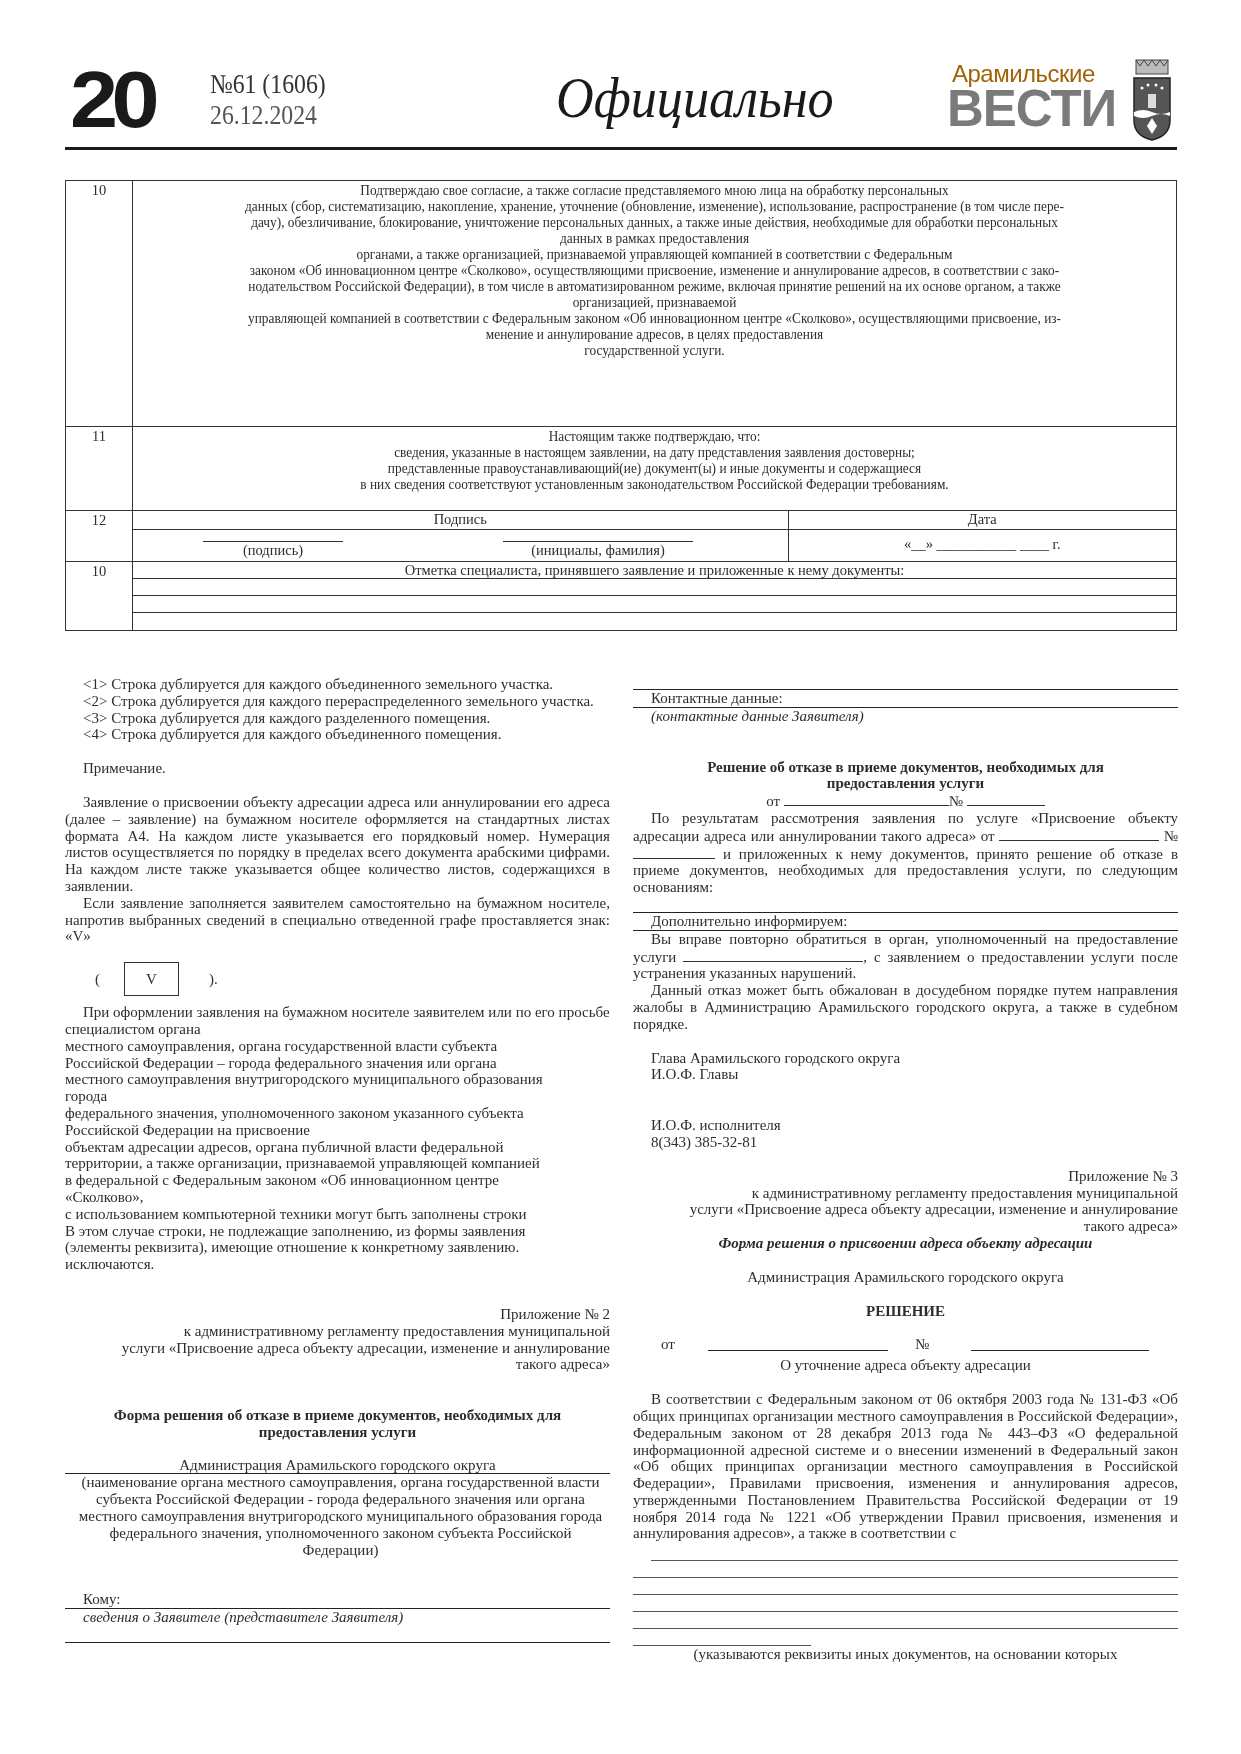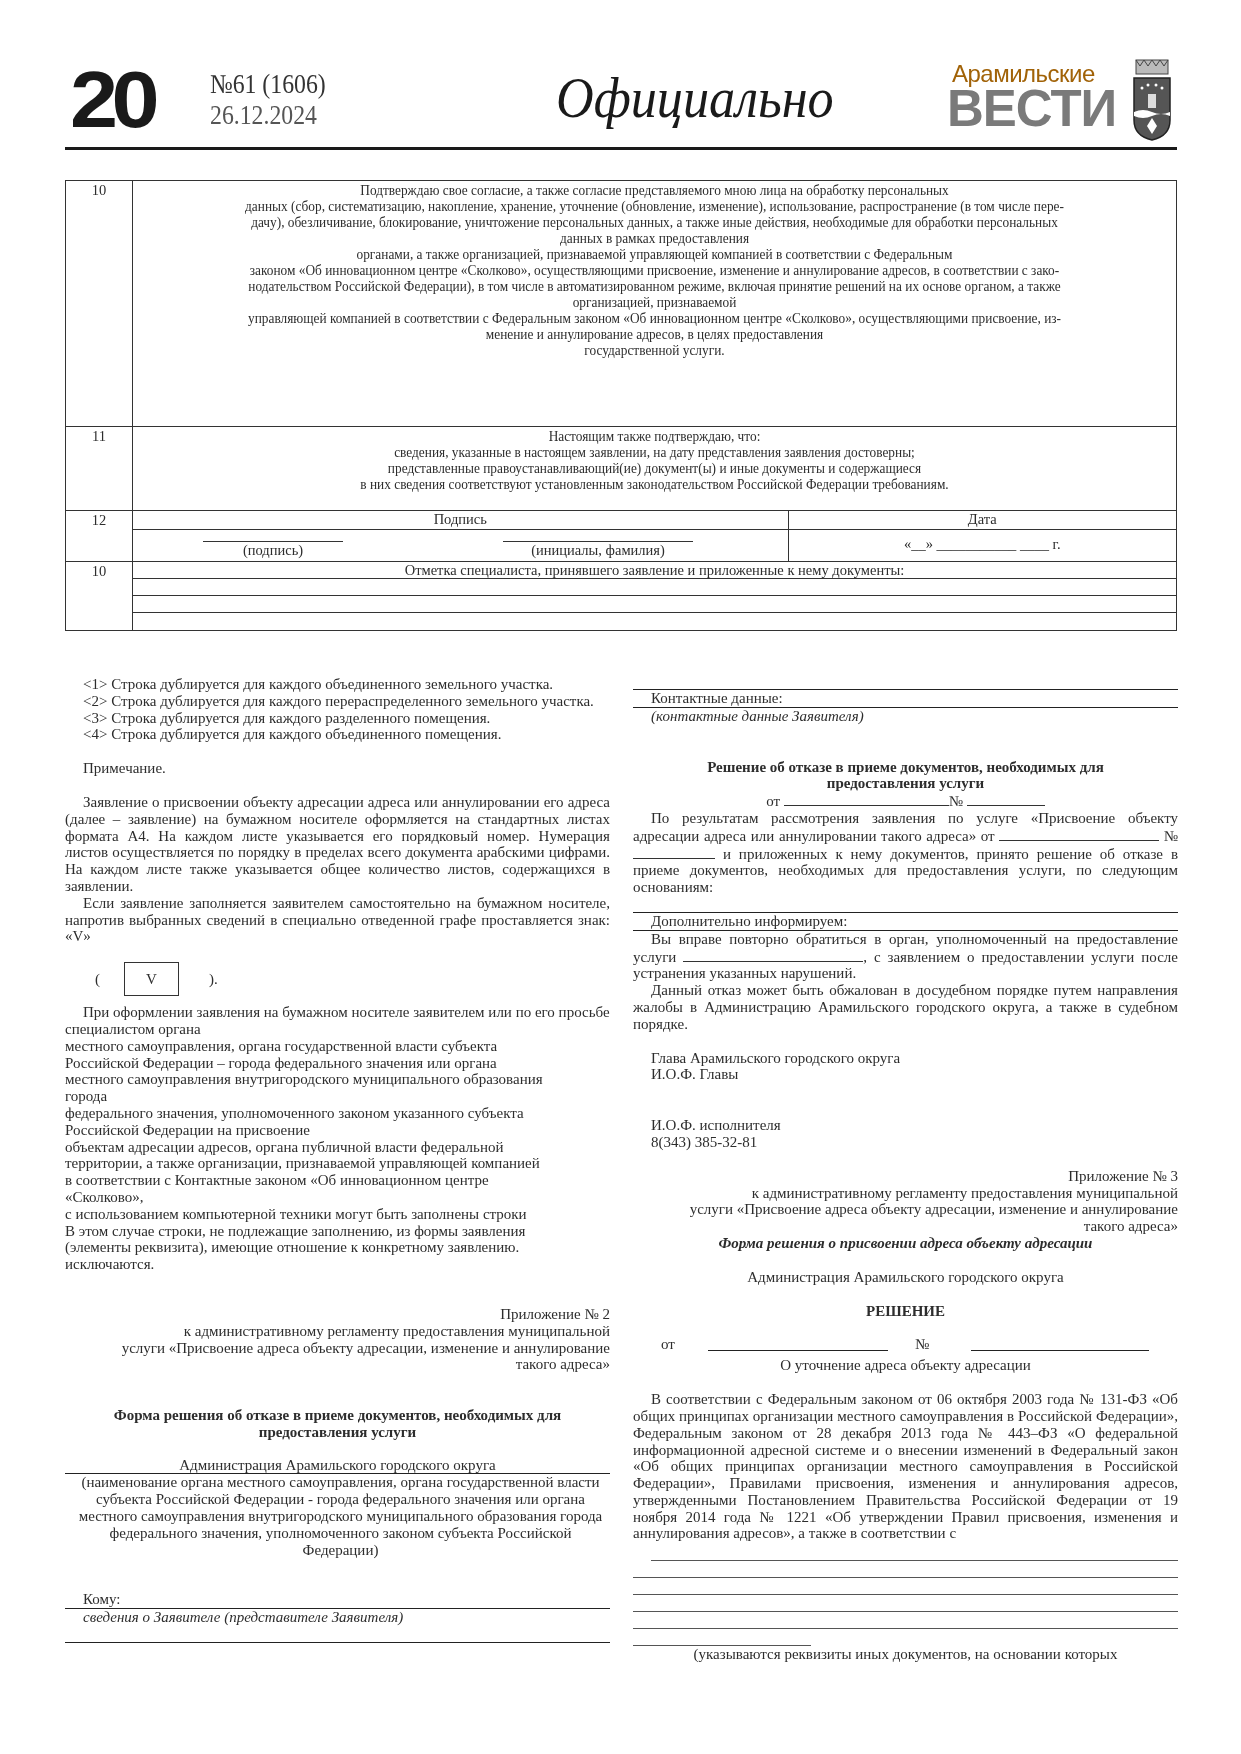--- a/index.html
+++ b/index.html
@@ -160,21 +160,21 @@
   <div style="margin-top:8px;" id="note-p3">
       <div style="text-indent: 18px;">При оформлении заявления на бумажном носителе заявителем или по его просьбе специалистом органа</div>
       <div>местного самоуправления, органа государственной власти субъекта</div>
       <div>Российской Федерации – города федерального значения или органа</div>
       <div>местного самоуправления внутригородского муниципального образования</div>
       <div>города</div>
       <div>федерального значения, уполномоченного законом указанного субъекта</div>
       <div>Российской Федерации на присвоение</div>
       <div>объектам адресации адресов, органа публичной власти федеральной</div>
       <div>территории, а также организации, признаваемой управляющей компанией</div>
-      <div>в соответствии с Контактные законом «Об инновационном центре</div>
+      <div>в федеральной с Федеральным законом «Об инновационном центре</div>
       <div>«Сколково»,</div>
       <div>с использованием компьютерной техники могут быть заполнены строки</div>
       <div>В этом случае строки, не подлежащие заполнению, из формы заявления</div>
       <div>(элементы реквизита), имеющие отношение к конкретному заявлению.</div>
       <div>исключаются.</div>
     </div>
 
   <div style="margin-top:33px;">
     <div class="right">Приложение № 2</div>
     <div class="right" style="padding-right:0;">к административному регламенту предоставления муниципальной</div>

